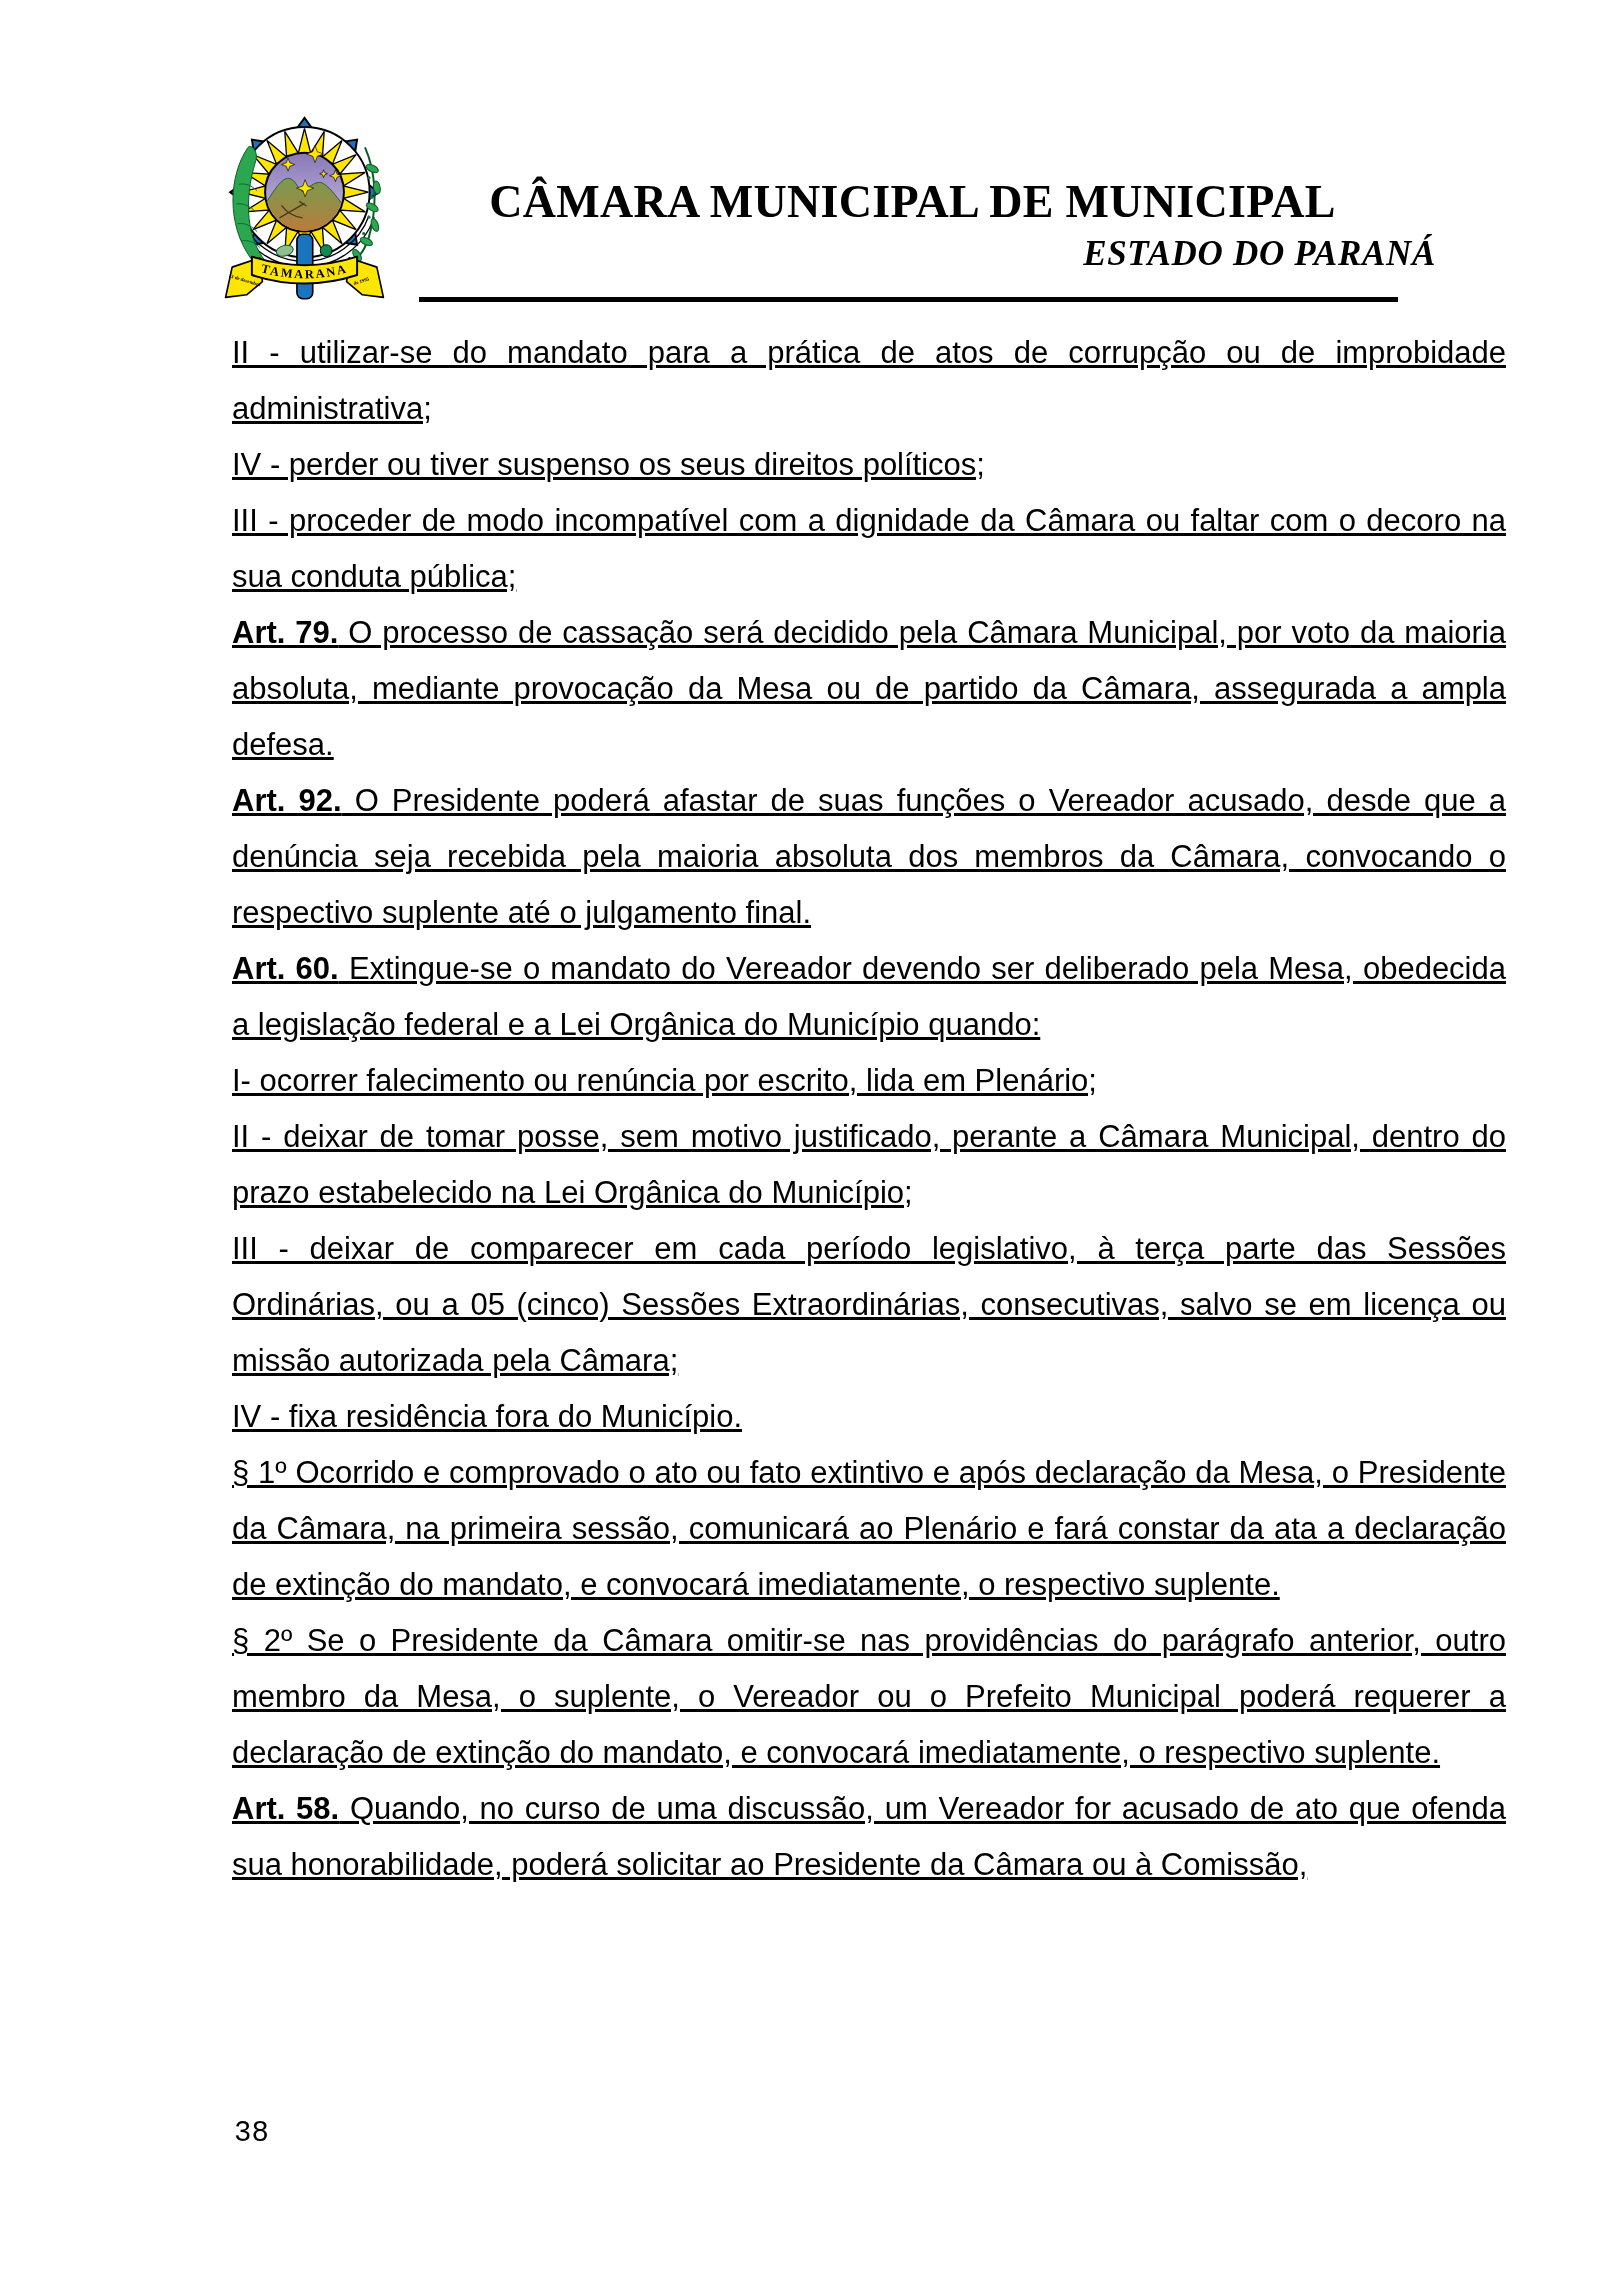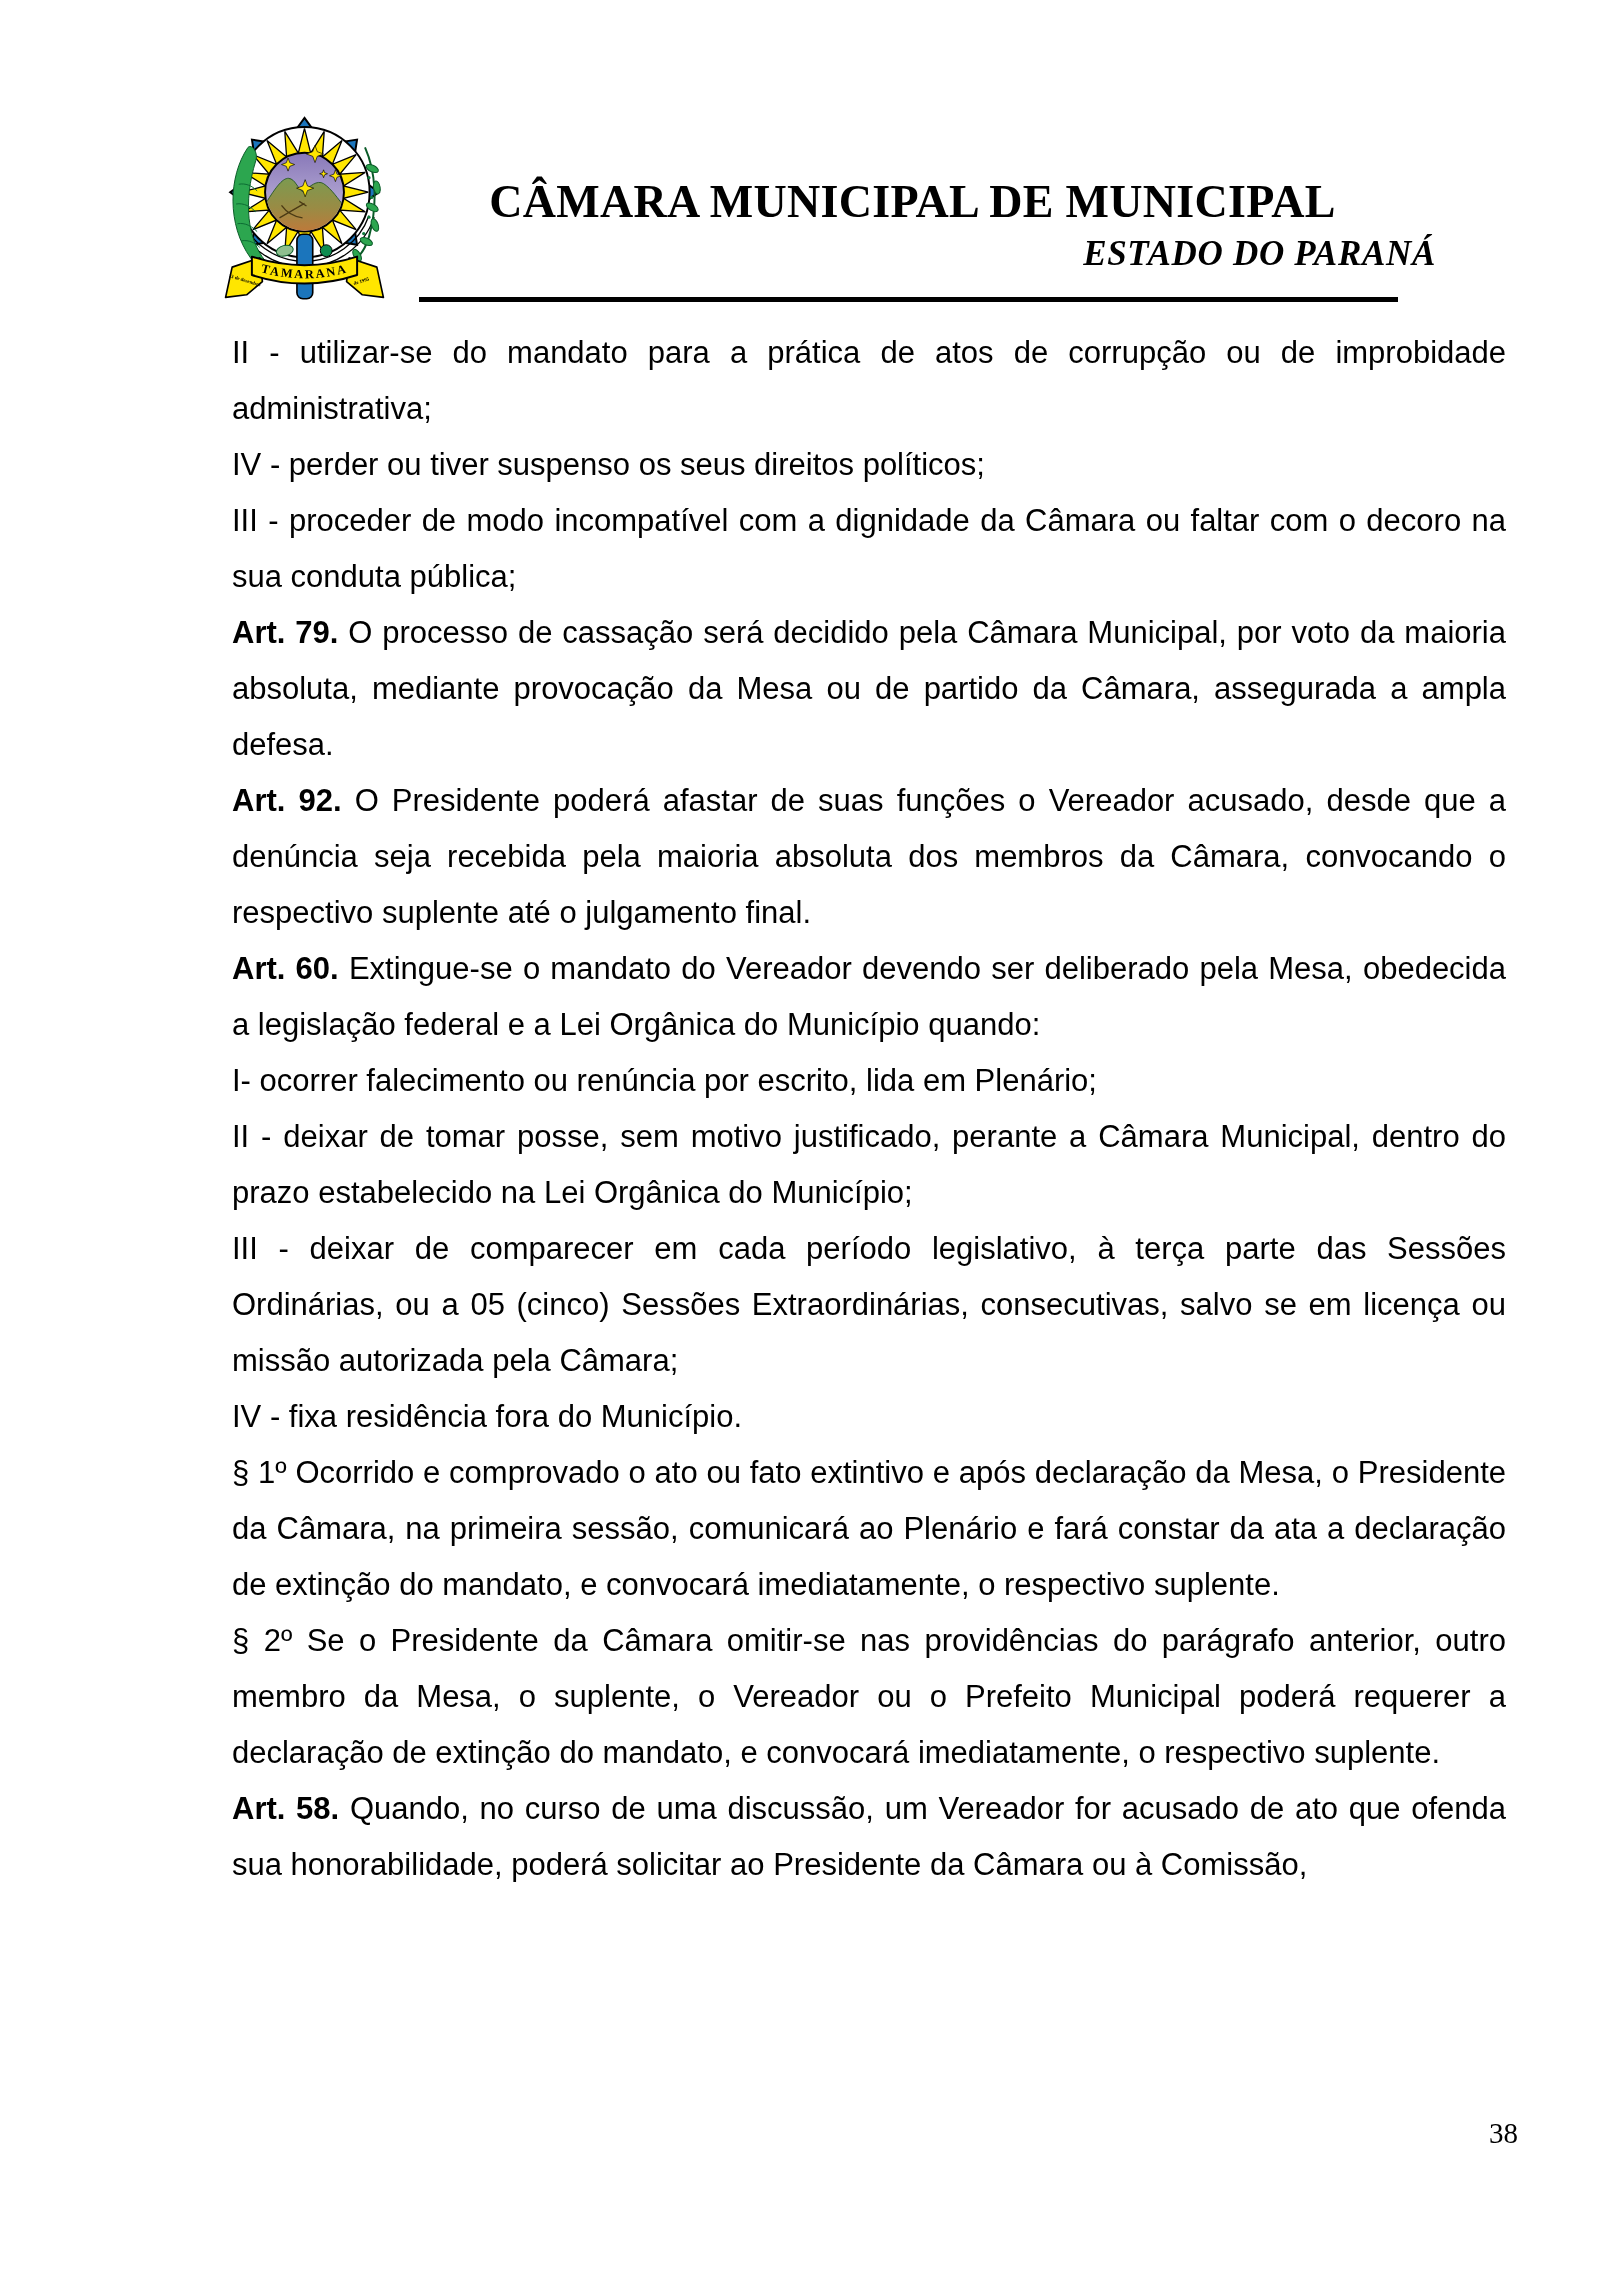--- a/index.html
+++ b/index.html
@@ -16,27 +16,27 @@
     letter-spacing:0.3px;white-space:nowrap;text-align:center;
   }
   .subtitle{
     position:absolute;left:0;top:234px;width:1047px;
     font-family:"Liberation Serif",serif;font-weight:bold;font-style:italic;
     font-size:35px;letter-spacing:0.7px;white-space:nowrap;text-align:right;
   }
   .rule{position:absolute;left:419px;top:297px;width:979px;height:4.6px;background:#000;}
   .doc-body{
     position:absolute;left:232px;top:325px;width:1274px;
-    font-size:31px;line-height:56px;text-align:justify;
+    font-size:31px;line-height:56px;text-align:justify;text-decoration:underline;
   }
   .doc-body p{margin:0;padding:0;text-align:justify;}
   .doc-body strong{font-weight:bold;}
   .page-number{
-    position:absolute;left:244px;top:2117px;width:1274px;text-align:right;
-    font-family:Liberation Serif, serif;font-size:29px;
+    position:absolute;left:234px;top:2117px;width:1274px;text-align:left;
+    font-family:Liberation Mono, monospace;font-size:29px;
   }
   
   .c-blue{fill:var(--c-blue,#1B75BC);}
   .c-yellow{fill:var(--c-yellow,#FFE600);}
   .sky-star{fill:var(--c-yellow,#FFE600);stroke:#000;stroke-width:1;}
   .leaf{fill:var(--c-leaf,#2CA64F);stroke:var(--c-leaf-dark,#0A5B28);stroke-width:1.5;}
   .banner-text{font-family:"Liberation Serif",serif;font-weight:bold;font-size:19px;letter-spacing:3px;fill:#000;}
   .tail-text{font-family:"Liberation Serif",serif;font-weight:bold;font-size:7.5px;fill:#000;}
 </style>
 </head>

